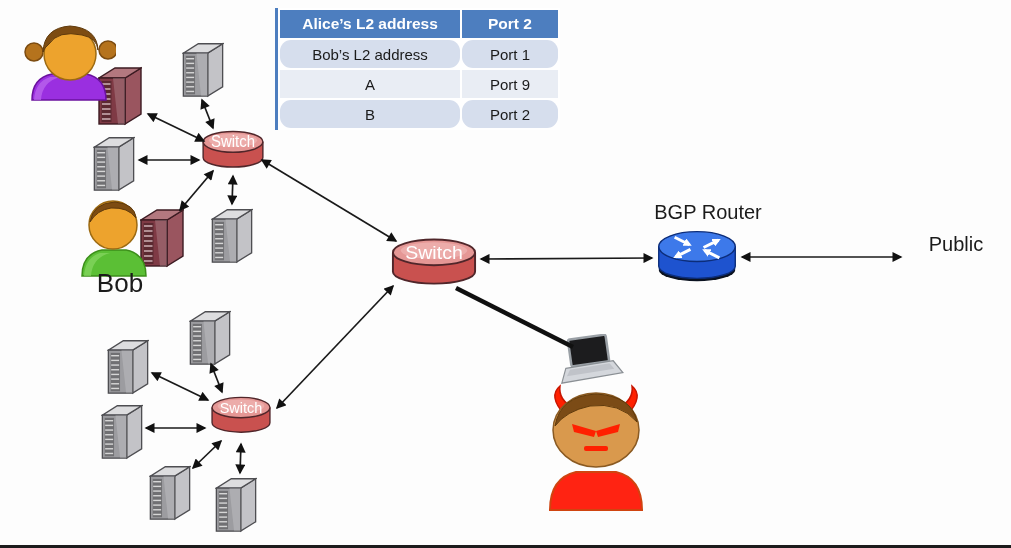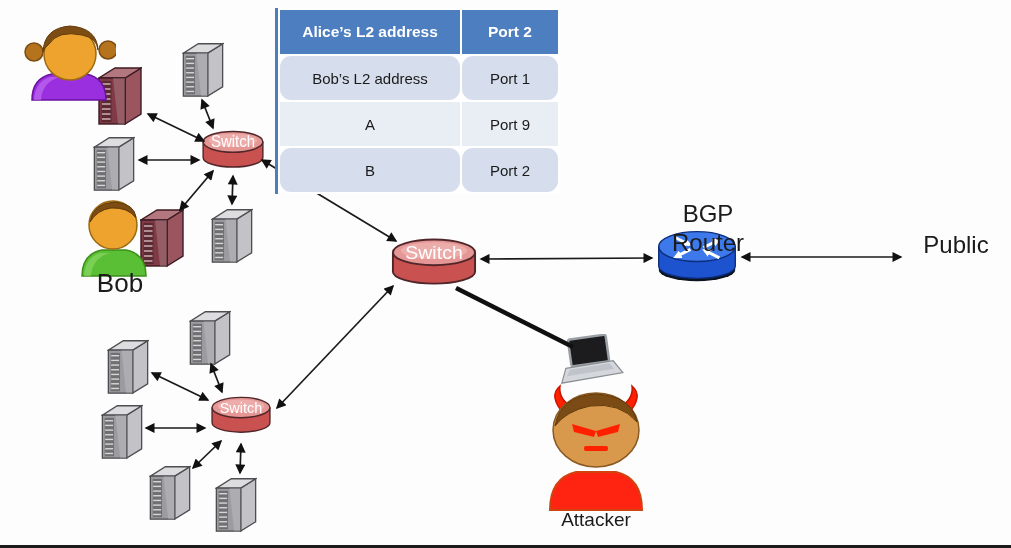--- a/index.html
+++ b/index.html
@@ -2,31 +2,31 @@
 <html><head>
 <meta charset="utf-8">
 <style>
   html,body{margin:0;padding:0;background:#ffffff;}
   .stage{position:relative;width:1011px;height:548px;background:#fdfdfd;overflow:hidden;
          font-family:"Liberation Sans",sans-serif;}
   .abs{position:absolute;}
   
   table.l2table{position:absolute;left:275px;top:8px;border-collapse:separate;border-spacing:2px;
                 background:#ffffff;border-left:3px solid #4d7ebf;z-index:8;}
-  table.l2table th,table.l2table td{text-align:center;vertical-align:middle;height:44px;
+  table.l2table th,table.l2table td{text-align:center;vertical-align:middle;height:28px;
                 font-size:15px;padding:0 6px;}
   table.l2table th{background:#4d7ebf;color:#ffffff;font-weight:bold;font-size:15.5px;}
   table.l2table .c1{width:168px;}
   table.l2table .c2{width:84px;}
   table.l2table tr.ra td{background:#d6deed;color:#1a1a1a;border-radius:11px;}
   table.l2table tr.rb td{background:#e9edf4;color:#1a1a1a;}
   
   .lbl{position:absolute;color:#1b1b1b;text-align:center;z-index:7;line-height:1.2;}
   .lbl.big{font-size:26px;}
-  .lbl.med{font-size:24px;}
+  .lbl.med{font-size:20px;}
   .lbl.two{line-height:25px;}
   
   #servers svg{position:absolute;z-index:2;}
   .shape{z-index:3;}
   #edges{left:0;top:0;z-index:6;pointer-events:none;}
   .bottom-bar{position:absolute;left:0;bottom:0;width:100%;height:3px;background:#1c1c1c;z-index:9;}
 </style>
 </head>
 <body>
 
@@ -75,21 +75,20 @@
   <svg class="abs shape" style="left:540px;top:384px" width="112" height="128" viewBox="0 0 112 128">
     <path d="M24,30 Q8,12 20,2 Q18,16 34,24 Z" fill="#ff2000" stroke="#c81500" stroke-width="1.5"></path>
     <path d="M88,30 Q104,12 92,2 Q94,16 78,24 Z" fill="#ff2000" stroke="#c81500" stroke-width="1.5"></path>
     <path d="M10,126 Q10,94 36,88 L76,88 Q102,94 102,126 Z" fill="#ff2312" stroke="#d04410" stroke-width="2"></path>
     <ellipse cx="56" cy="46" rx="43" ry="37" fill="#d9994d" stroke="#8a5a22" stroke-width="1.5"></ellipse>
     <path d="M15,42 Q20,12 56,10 Q92,12 97,38 Q80,18 50,22 Q26,27 15,42 Z" fill="#7b4b16" stroke="#5f3a0c" stroke-width="1"></path>
     <polygon points="32,40 56,47 54,53 34,48" fill="#ff2000"></polygon>
     <polygon points="80,40 56,47 58,53 78,48" fill="#ff2000"></polygon>
     <rect x="44" y="62" width="24" height="5" rx="2" fill="#ff2000"></rect>
   </svg>
-  <div class="lbl med" style="left:543px;top:509px;width:106px;font-size:19px">Attacker</div>
 
   <svg class="abs shape" style="left:556px;top:334px" width="68" height="54" viewBox="0 0 68 54">
     <g transform="rotate(-8 34 27)">
       <rect x="15" y="3" width="38" height="27" rx="2" fill="#1c1c1e" stroke="#9aa0a6" stroke-width="2.5"></rect>
       <polygon points="9,31 57,30 65,43 3,45" fill="#d4d7dc" stroke="#8a8f94" stroke-width="1.2"></polygon>
       <polygon points="13,33 53,32 57,38 9,39" fill="#c0c3c9"></polygon>
     </g>
   </svg>
 
   <div class="abs shape" style="left:201px;top:127px">

